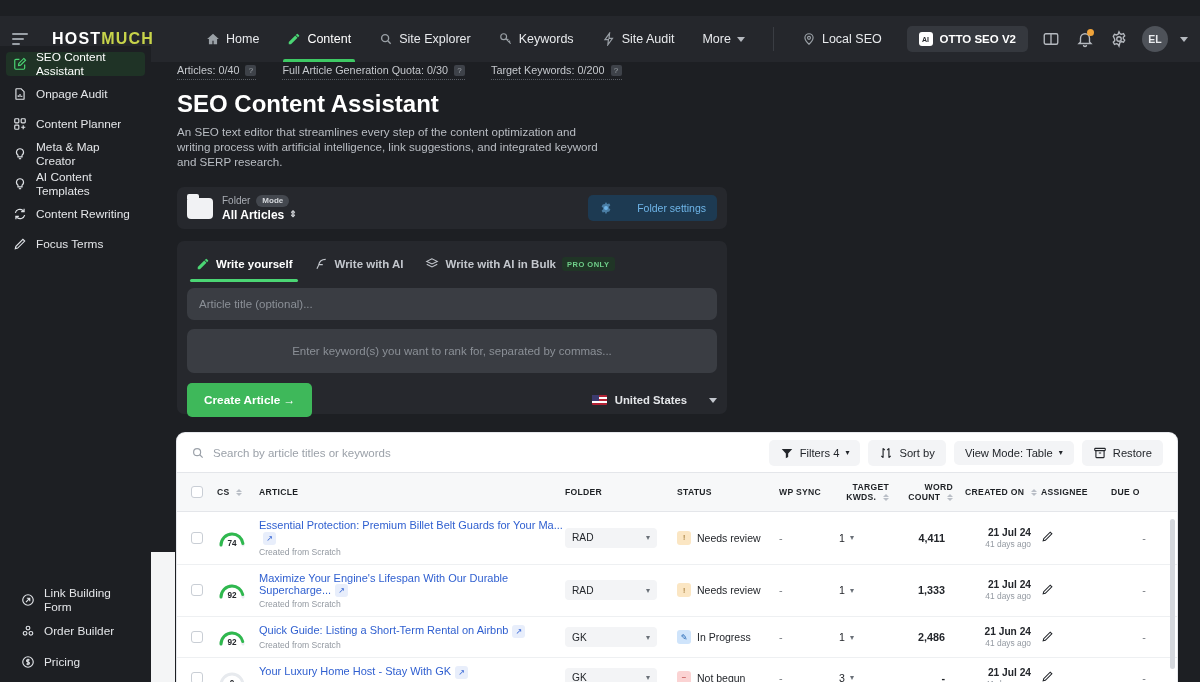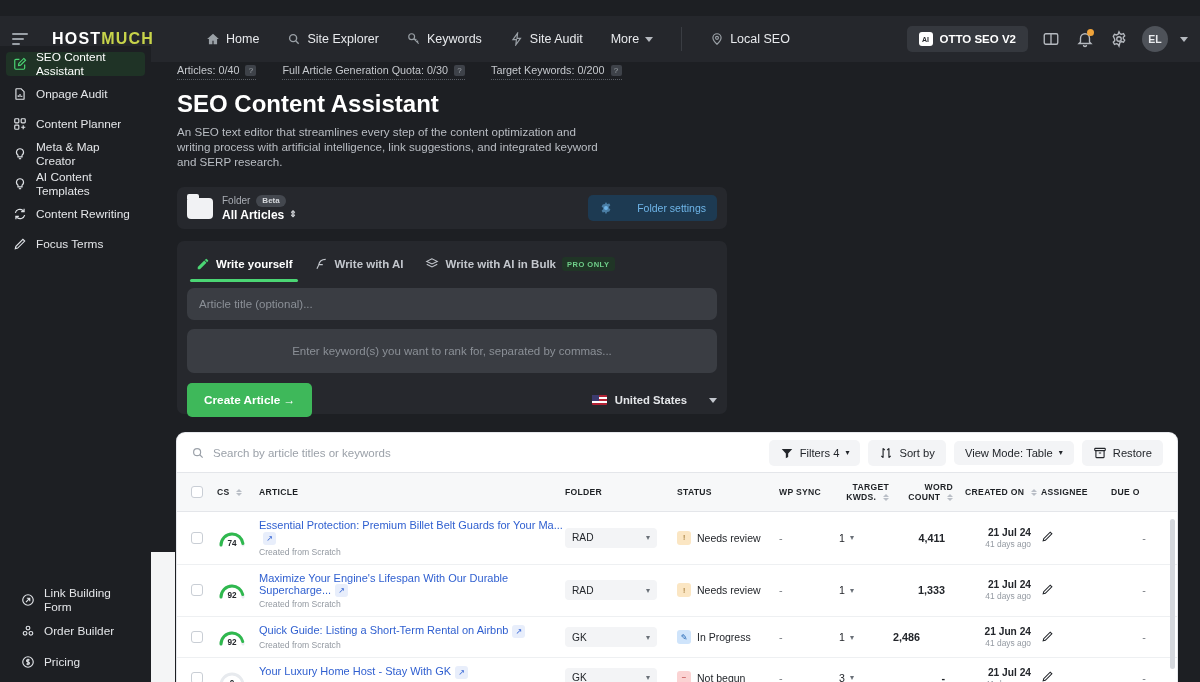--- a/index.html
+++ b/index.html
@@ -166,20 +166,28 @@
 
     <div class="navitems">
       <div class="navitem">
         <span class="ico">
             <svg viewBox="0 0 24 24" fill="#9aa0a6">
               <path d="M12 3 2 12h3v9h6v-6h2v6h6v-9h3z"></path>
             </svg>
           </span>
         <span>Home</span>
       </div>
+      <div class="navitem active">
+        <span class="ico">
+            <svg viewBox="0 0 24 24" fill="#4bd674">
+              <path d="M3 17.2V21h3.8L18 9.8 14.2 6 3 17.2zM20.7 7.1a1 1 0 0 0 0-1.4l-2.4-2.4a1 1 0 0 0-1.4 0l-1.8 1.8L19 8.9l1.7-1.8z"></path>
+            </svg>
+          </span>
+        <span>Content</span>
+      </div>
       <div class="navitem">
         <span class="ico">
             <svg viewBox="0 0 24 24" fill="none" stroke="#9aa0a6" stroke-width="2.4">
               <circle cx="10.5" cy="10.5" r="6"></circle>
               <path d="M15 15l5 5"></path>
             </svg>
           </span>
         <span>Site Explorer</span>
       </div>
       <div class="navitem">
@@ -363,21 +371,21 @@
     </div>
 
     <h1 class="title">SEO Content Assistant</h1>
     <div class="subtitle">An SEO text editor that streamlines every step of the content optimization and writing process with artificial intelligence, link suggestions, and integrated keyword and SERP research.</div>
 
     <div class="folderbar">
       <div class="folder-ic"></div>
       <div class="fold-txt">
         <div class="fold-lbl">
           <span>Folder</span>
-          <span class="beta">Beta</span>
+          <span class="beta">Mode</span>
         </div>
         <div class="fold-val">
           <span>All Articles</span>
           <span class="updown">⇕</span>
         </div>
       </div>
       <div class="foldersettings">
         <span class="ico">
             <svg viewBox="0 0 24 24" fill="#6fb5e8">
               <circle cx="12" cy="12" r="3.4"></circle>
@@ -655,21 +663,21 @@
                   <span>In Progress</span>
                 </div>
               </td>
               <td><span class="muted">-</span></td>
               <td>
                 <div class="kwdcell">
                   <span>1</span>
                   <span class="cv">▾</span>
                 </div>
               </td>
-              <td style="padding-right:12px;font-weight:bold;"><span>2,486</span></td>
+              <td style="text-align:right;padding-right:12px;font-weight:bold;"><span>2,486</span></td>
               <td class="dates">
                 <div class="d1">21 Jun 24</div>
                 <div class="d2">41 days ago</div>
               </td>
               <td><span class="pen"><svg width="13" height="13" viewBox="0 0 24 24" fill="none" stroke="#23262b" stroke-width="2">
                     <path d="M4 20 8 19 20 7l-3-3L5 16z"></path>
                   </svg></span></td>
               <td style="text-align:center;"><span class="muted">-</span></td>
             </tr>
             <tr>

